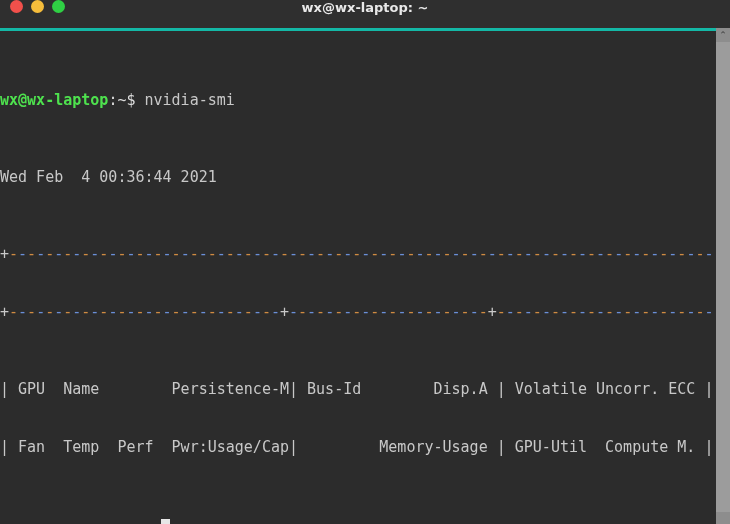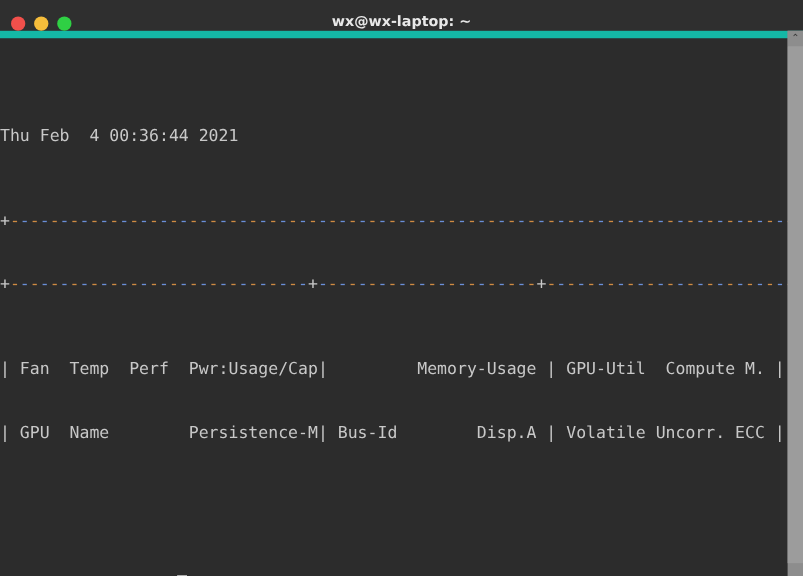--- a/index.html
+++ b/index.html
@@ -22,22 +22,22 @@
     background: #300a24;
     overflow: hidden;
   }
 
   
   #titlebar {
     position: relative;
     height: 28px;
     background: #2f2f2f;
     display: flex;
-    align-items: flex-end;
-    border-bottom: 7px solid #14b8a6;
+    align-items: flex-start;
+    border-bottom: 3px solid #14b8a6;
   }
   #traffic {
     display: flex;
     gap: 8px;
     padding-left: 10px;
     align-items: center;
   }
   .light {
     width: 13px;
     height: 13px;
@@ -148,28 +148,29 @@
       <span class="light close"></span>
       <span class="light min"></span>
       <span class="light max"></span>
     </div>
     <div id="title-text">wx@wx-laptop: ~</div>
   </div>
 
   <div id="terminal">
     <div id="screen">
 
-
-      <div class="line"><span class="c-dim">Thu Feb  4 00:36:44 2021</span></div>
+      <div class="line"><span class="c-green">wx@wx-laptop</span><span class="c-white">:~$</span><span class="c-dim"> </span><span class="c-dim">nvidia-smi</span></div>
+
+      <div class="line"><span class="c-dim">Wed Feb  4 00:36:44 2021</span></div>
 
       <div class="line rule"><span style="color: rgb(201, 201, 201);">+</span><span style="color: rgb(208, 139, 66);">-</span><span style="color: rgb(106, 143, 216);">-</span><span style="color: rgb(208, 139, 66);">-</span><span style="color: rgb(106, 143, 216);">-</span><span style="color: rgb(208, 139, 66);">-</span><span style="color: rgb(106, 143, 216);">-</span><span style="color: rgb(208, 139, 66);">-</span><span style="color: rgb(106, 143, 216);">-</span><span style="color: rgb(208, 139, 66);">-</span><span style="color: rgb(106, 143, 216);">-</span><span style="color: rgb(208, 139, 66);">-</span><span style="color: rgb(106, 143, 216);">-</span><span style="color: rgb(208, 139, 66);">-</span><span style="color: rgb(106, 143, 216);">-</span><span style="color: rgb(208, 139, 66);">-</span><span style="color: rgb(106, 143, 216);">-</span><span style="color: rgb(208, 139, 66);">-</span><span style="color: rgb(106, 143, 216);">-</span><span style="color: rgb(208, 139, 66);">-</span><span style="color: rgb(106, 143, 216);">-</span><span style="color: rgb(208, 139, 66);">-</span><span style="color: rgb(106, 143, 216);">-</span><span style="color: rgb(208, 139, 66);">-</span><span style="color: rgb(106, 143, 216);">-</span><span style="color: rgb(208, 139, 66);">-</span><span style="color: rgb(106, 143, 216);">-</span><span style="color: rgb(208, 139, 66);">-</span><span style="color: rgb(106, 143, 216);">-</span><span style="color: rgb(208, 139, 66);">-</span><span style="color: rgb(106, 143, 216);">-</span><span style="color: rgb(208, 139, 66);">-</span><span style="color: rgb(106, 143, 216);">-</span><span style="color: rgb(208, 139, 66);">-</span><span style="color: rgb(106, 143, 216);">-</span><span style="color: rgb(208, 139, 66);">-</span><span style="color: rgb(106, 143, 216);">-</span><span style="color: rgb(208, 139, 66);">-</span><span style="color: rgb(106, 143, 216);">-</span><span style="color: rgb(208, 139, 66);">-</span><span style="color: rgb(106, 143, 216);">-</span><span style="color: rgb(208, 139, 66);">-</span><span style="color: rgb(106, 143, 216);">-</span><span style="color: rgb(208, 139, 66);">-</span><span style="color: rgb(106, 143, 216);">-</span><span style="color: rgb(208, 139, 66);">-</span><span style="color: rgb(106, 143, 216);">-</span><span style="color: rgb(208, 139, 66);">-</span><span style="color: rgb(106, 143, 216);">-</span><span style="color: rgb(208, 139, 66);">-</span><span style="color: rgb(106, 143, 216);">-</span><span style="color: rgb(208, 139, 66);">-</span><span style="color: rgb(106, 143, 216);">-</span><span style="color: rgb(208, 139, 66);">-</span><span style="color: rgb(106, 143, 216);">-</span><span style="color: rgb(208, 139, 66);">-</span><span style="color: rgb(106, 143, 216);">-</span><span style="color: rgb(208, 139, 66);">-</span><span style="color: rgb(106, 143, 216);">-</span><span style="color: rgb(208, 139, 66);">-</span><span style="color: rgb(106, 143, 216);">-</span><span style="color: rgb(208, 139, 66);">-</span><span style="color: rgb(106, 143, 216);">-</span><span style="color: rgb(208, 139, 66);">-</span><span style="color: rgb(106, 143, 216);">-</span><span style="color: rgb(208, 139, 66);">-</span><span style="color: rgb(106, 143, 216);">-</span><span style="color: rgb(208, 139, 66);">-</span><span style="color: rgb(106, 143, 216);">-</span><span style="color: rgb(208, 139, 66);">-</span><span style="color: rgb(106, 143, 216);">-</span><span style="color: rgb(208, 139, 66);">-</span><span style="color: rgb(106, 143, 216);">-</span><span style="color: rgb(208, 139, 66);">-</span><span style="color: rgb(106, 143, 216);">-</span><span style="color: rgb(208, 139, 66);">-</span><span style="color: rgb(106, 143, 216);">-</span><span style="color: rgb(208, 139, 66);">-</span><span style="color: rgb(106, 143, 216);">-</span><span style="color: rgb(208, 139, 66);">-</span><span style="color: rgb(106, 143, 216);">-</span></div>
       <div class="line rule"><span style="color: rgb(201, 201, 201);">+</span><span style="color: rgb(208, 139, 66);">-</span><span style="color: rgb(106, 143, 216);">-</span><span style="color: rgb(208, 139, 66);">-</span><span style="color: rgb(106, 143, 216);">-</span><span style="color: rgb(208, 139, 66);">-</span><span style="color: rgb(106, 143, 216);">-</span><span style="color: rgb(208, 139, 66);">-</span><span style="color: rgb(106, 143, 216);">-</span><span style="color: rgb(208, 139, 66);">-</span><span style="color: rgb(106, 143, 216);">-</span><span style="color: rgb(208, 139, 66);">-</span><span style="color: rgb(106, 143, 216);">-</span><span style="color: rgb(208, 139, 66);">-</span><span style="color: rgb(106, 143, 216);">-</span><span style="color: rgb(208, 139, 66);">-</span><span style="color: rgb(106, 143, 216);">-</span><span style="color: rgb(208, 139, 66);">-</span><span style="color: rgb(106, 143, 216);">-</span><span style="color: rgb(208, 139, 66);">-</span><span style="color: rgb(106, 143, 216);">-</span><span style="color: rgb(208, 139, 66);">-</span><span style="color: rgb(106, 143, 216);">-</span><span style="color: rgb(208, 139, 66);">-</span><span style="color: rgb(106, 143, 216);">-</span><span style="color: rgb(208, 139, 66);">-</span><span style="color: rgb(106, 143, 216);">-</span><span style="color: rgb(208, 139, 66);">-</span><span style="color: rgb(106, 143, 216);">-</span><span style="color: rgb(208, 139, 66);">-</span><span style="color: rgb(106, 143, 216);">-</span><span style="color: rgb(201, 201, 201);">+</span><span style="color: rgb(106, 143, 216);">-</span><span style="color: rgb(208, 139, 66);">-</span><span style="color: rgb(106, 143, 216);">-</span><span style="color: rgb(208, 139, 66);">-</span><span style="color: rgb(106, 143, 216);">-</span><span style="color: rgb(208, 139, 66);">-</span><span style="color: rgb(106, 143, 216);">-</span><span style="color: rgb(208, 139, 66);">-</span><span style="color: rgb(106, 143, 216);">-</span><span style="color: rgb(208, 139, 66);">-</span><span style="color: rgb(106, 143, 216);">-</span><span style="color: rgb(208, 139, 66);">-</span><span style="color: rgb(106, 143, 216);">-</span><span style="color: rgb(208, 139, 66);">-</span><span style="color: rgb(106, 143, 216);">-</span><span style="color: rgb(208, 139, 66);">-</span><span style="color: rgb(106, 143, 216);">-</span><span style="color: rgb(208, 139, 66);">-</span><span style="color: rgb(106, 143, 216);">-</span><span style="color: rgb(208, 139, 66);">-</span><span style="color: rgb(106, 143, 216);">-</span><span style="color: rgb(208, 139, 66);">-</span><span style="color: rgb(201, 201, 201);">+</span><span style="color: rgb(208, 139, 66);">-</span><span style="color: rgb(106, 143, 216);">-</span><span style="color: rgb(208, 139, 66);">-</span><span style="color: rgb(106, 143, 216);">-</span><span style="color: rgb(208, 139, 66);">-</span><span style="color: rgb(106, 143, 216);">-</span><span style="color: rgb(208, 139, 66);">-</span><span style="color: rgb(106, 143, 216);">-</span><span style="color: rgb(208, 139, 66);">-</span><span style="color: rgb(106, 143, 216);">-</span><span style="color: rgb(208, 139, 66);">-</span><span style="color: rgb(106, 143, 216);">-</span><span style="color: rgb(208, 139, 66);">-</span><span style="color: rgb(106, 143, 216);">-</span><span style="color: rgb(208, 139, 66);">-</span><span style="color: rgb(106, 143, 216);">-</span><span style="color: rgb(208, 139, 66);">-</span><span style="color: rgb(106, 143, 216);">-</span><span style="color: rgb(208, 139, 66);">-</span><span style="color: rgb(106, 143, 216);">-</span><span style="color: rgb(208, 139, 66);">-</span><span style="color: rgb(106, 143, 216);">-</span><span style="color: rgb(208, 139, 66);">-</span><span style="color: rgb(106, 143, 216);">-</span><span style="color: rgb(208, 139, 66);">-</span><span style="color: rgb(106, 143, 216);">-</span></div>
 
+      <div class="line"><span class="c-dim">| GPU  Name        Persistence-M| Bus-Id        Disp.A | Volatile Uncorr. ECC |</span></div>
       <div class="line"><span class="c-dim">| Fan  Temp  Perf  Pwr:Usage/Cap|         Memory-Usage | GPU-Util  Compute M. |</span></div>
-      <div class="line"><span class="c-dim">| GPU  Name        Persistence-M| Bus-Id        Disp.A | Volatile Uncorr. ECC |</span></div>
       
 
       
 
       
       
       
 
       
 

